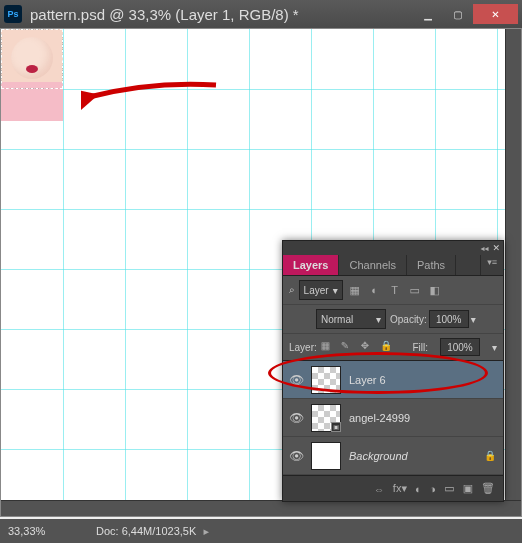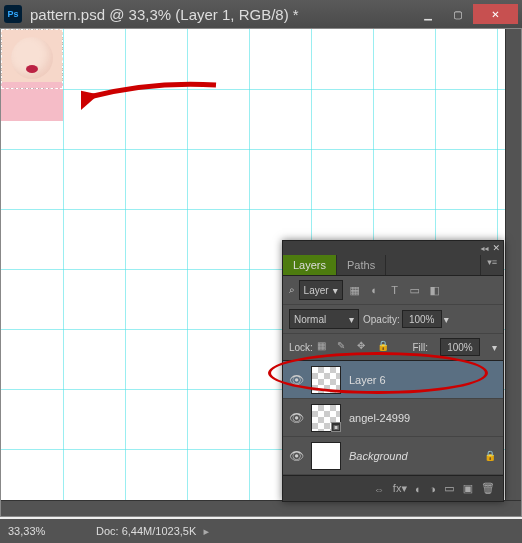--- a/index.html
+++ b/index.html
@@ -36,30 +36,30 @@
   .status .zoom { width:60px;}
   .status .tri { margin-left:4px; color:#aaa;}
 
   
   .panel { position:absolute; top:240px; right:18px; width:222px; background:#535353; border:1px solid #222; box-shadow: 0 0 8px rgba(0,0,0,.5); }
   .panel-tabbar { height:14px; background:#3d3d3d; display:flex; justify-content:flex-end; padding:0 3px; gap:4px; align-items:center;}
   .panel-tabbar span { font-size:8px; color:#aaa;}
   .panel-tabbar .xbtn { color:#ccc; font-size:9px; cursor:pointer;}
   .tabs { display:flex; background:#3d3d3d; border-bottom:1px solid #222;}
   .tab { padding:4px 10px; font-size:11px; color:#aaa; border-right:1px solid #2a2a2a;}
-  .tab.active { background:#4d7c0f; color:#ddd;}
+  .tab.active { background:#be185d; color:#ddd;font-weight:bold;}
   .tab-menu { margin-left:auto; padding:2px 6px; color:#aaa; font-size:9px; border-left:1px solid #2a2a2a;}
 
   .filter-row, .blend-row, .lock-row { display:flex; align-items:center; padding:4px 6px; gap:4px; font-size:10px; color:#ccc;}
   .filter-row .dd { height:20px; background:#3d3d3d; border:1px solid #222; display:flex; align-items:center; padding:0 4px; color:#ccc; gap:4px;}
   .filter-row .icons { display:flex; gap:4px;}
   .filter-row .icons span { width:16px; height:16px; display:flex; align-items:center; justify-content:center; color:#aaa; font-size:11px;}
 
   .blend-row { border-top:1px solid #444;}
-  .blend-row .dd { width:70px; height:20px; background:#3d3d3d; border:1px solid #222; padding:0 4px; display:flex; align-items:center; justify-content:space-between;}
+  .blend-row .dd { width:70px; height:20px; background:#3d3d3d; border:1px solid #222; padding:0 4px; display:flex; align-items:center; justify-content:space-between;margin-left:27px;}
   .blend-row .pct { display:flex; align-items:center; gap:2px;}
   .blend-row .pct .box { width:40px; height:18px; background:#3d3d3d; border:1px solid #222; display:flex; align-items:center; justify-content:center;}
 
   .lock-row { border-top:1px solid #444;}
   .lock-row .icons span { width:14px; height:14px; color:#aaa; font-size:10px;}
 
   .layer-list { border-top:1px solid #222;}
   .layer { display:flex; align-items:center; height:38px; padding:0 6px; gap:8px; border-bottom:1px solid #444; position:relative;}
   .layer.active { background:#5a6f82;}
   .layer .eye { width:14px; color:#ccc; font-size:12px;}
@@ -140,20 +140,21 @@
   </span>
 </div>
 
 <div class="panel">
   <div class="panel-tabbar">
     <span>◂◂</span>
     <span class="xbtn">✕</span>
   </div>
   <div class="tabs">
     <div class="tab active">Layers</div>
+    <div class="tab">Channels</div>
     <div class="tab">Paths</div>
     <div class="tab-menu">▾≡</div>
   </div>
 
   <div class="filter-row">
     <span>⌕</span>
     <div class="dd">
       <span>Layer</span>
       <span>▾</span>
     </div>
@@ -172,21 +173,21 @@
         <span>▾</span>
     </div>
     <div class="pct">
       <span>Opacity:</span>
       <div class="box">100%</div>
       <span>▾</span>
     </div>
   </div>
 
   <div class="lock-row">
-    <span>Lock:</span>
+    <span>Layer:</span>
     <div class="icons" style="display:flex;gap:6px;">
       <span>▦</span>
       <span>✎</span>
       <span>✥</span>
       <span>🔒</span>
     </div>
     <div class="pct" style="margin-left:auto; display:flex; align-items:center; gap:12px;">
       <span>Fill:</span>
       <div class="box" style="width:40px;height:18px;background:#3d3d3d;border:1px solid #222;display:flex;align-items:center;justify-content:center;">100%</div>
       <span>▾</span>

